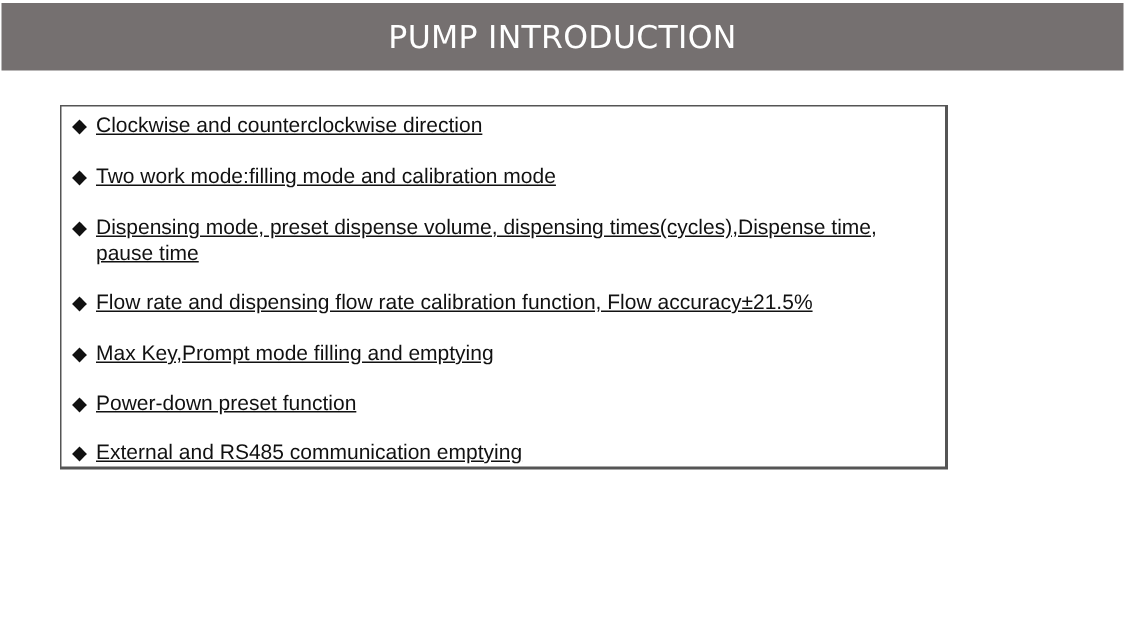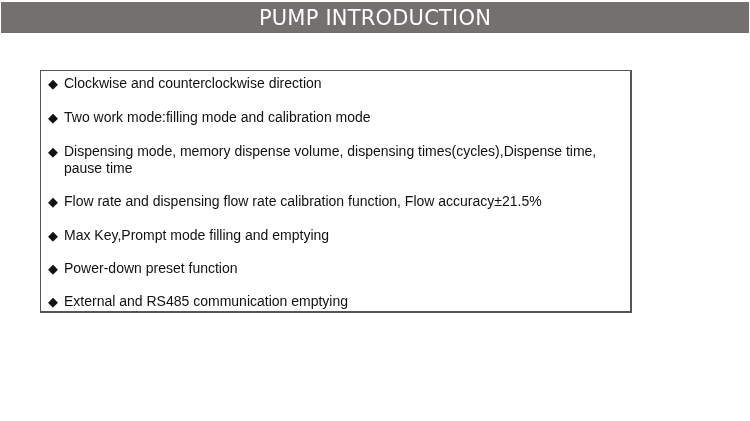--- a/index.html
+++ b/index.html
@@ -1,53 +1,53 @@
 <!DOCTYPE html>
 <html><head>
 <meta charset="utf-8">
 <style>
   html, body { margin: 0; padding: 0; background: #ffffff; }
   body { width: 750px; height: 421px; position: relative; overflow: hidden; font-family: "Liberation Sans", sans-serif; }
   .header {
-    position: absolute; left: 1px; top: 2px; width: 748px; height: 31px;
+    position: absolute; left: 1px; top: 2px; width: 748px; height: 45px;
     background: #757070; color: #ffffff;
     display: flex; align-items: center; justify-content: center;
     font-family: "DejaVu Sans", sans-serif; font-size: 21px; letter-spacing: 0.2px;
   }
   .box {
     position: absolute; left: 40px; top: 70px; width: 592px; height: 243px;
     border: 1px solid #555555; box-sizing: border-box;
     border-right-width: 2px; border-bottom-width: 2px;
   }
   .item {
     position: absolute; left: 7px; display: flex; align-items: flex-start;
     font-size: 14px; color: #111111; line-height: 17px;
   }
   .item .bullet { width: 16px; flex: 0 0 16px; font-size: 13px; }
-  .item .text { max-width: 560px; }
+  .item .text { max-width: 560px; text-decoration: underline; }
 </style>
 </head>
 <body>
 
 <div class="header">
   <span>PUMP INTRODUCTION</span>
 </div>
 
 <div class="box">
   <div class="item" style="top:4px">
     <span class="bullet">◆</span>
     <span class="text">Clockwise and counterclockwise direction</span>
   </div>
   <div class="item" style="top:38px">
     <span class="bullet">◆</span>
     <span class="text">Two work mode:filling mode and calibration mode</span>
   </div>
   <div class="item" style="top:72px">
     <span class="bullet">◆</span>
-    <span class="text">Dispensing mode, memory dispense volume, dispensing times(cycles),Dispense time, pause time</span>
+    <span class="text">Dispensing mode, preset dispense volume, dispensing times(cycles),Dispense time, pause time</span>
   </div>
   <div class="item" style="top:122px">
     <span class="bullet">◆</span>
     <span class="text">Flow rate and dispensing flow rate calibration function, Flow accuracy±21.5%</span>
   </div>
   <div class="item" style="top:156px">
     <span class="bullet">◆</span>
     <span class="text">Max Key,Prompt mode filling and emptying</span>
   </div>
   <div class="item" style="top:189px">

